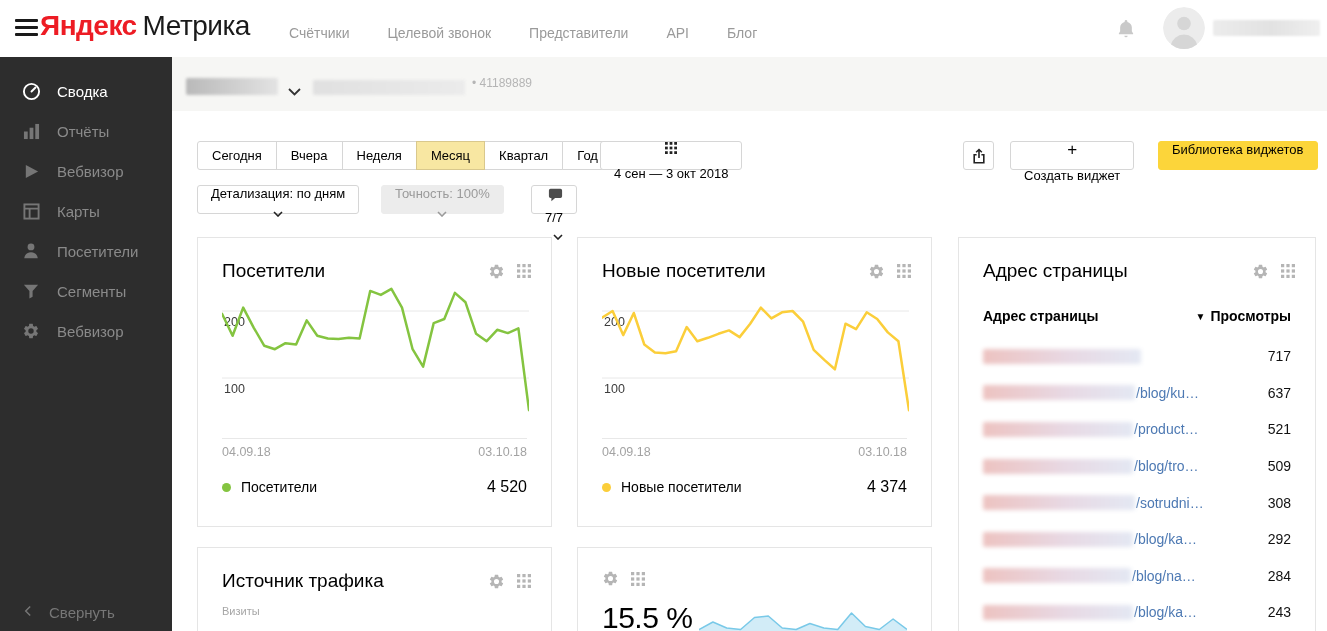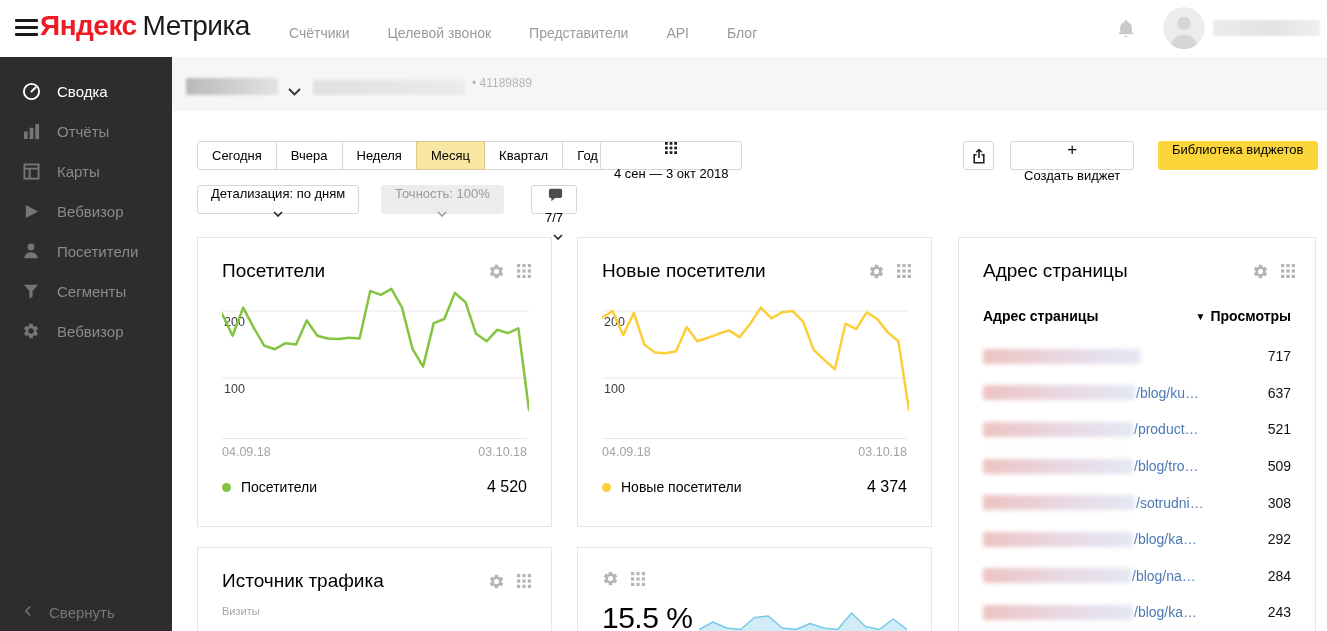--- a/index.html
+++ b/index.html
@@ -146,34 +146,34 @@
           <svg width="17" height="17" viewBox="0 0 18 18" fill="currentColor">
             <rect x="1" y="9" width="4" height="8"></rect>
             <rect x="7" y="5" width="4" height="12"></rect>
             <rect x="13" y="1" width="4" height="16"></rect>
           </svg>
         </span>
         <span class="side-label">Отчёты</span>
       </div>
       <div class="side-item">
         <span class="side-icon">
+          <svg width="17" height="17" viewBox="0 0 18 18" fill="currentColor">
+            <path d="M3 2l13 7-13 7z"></path>
+          </svg>
+        </span>
+        <span class="side-label">Вебвизор</span>
+      </div>
+      <div class="side-item">
+        <span class="side-icon">
           <svg width="17" height="17" viewBox="0 0 18 18" fill="none" stroke="currentColor" stroke-width="2">
             <rect x="1.5" y="1.5" width="15" height="15"></rect>
             <path d="M1.5 6h15M7 6v10.5"></path>
           </svg>
         </span>
         <span class="side-label">Карты</span>
-      </div>
-      <div class="side-item">
-        <span class="side-icon">
-          <svg width="17" height="17" viewBox="0 0 18 18" fill="currentColor">
-            <path d="M3 2l13 7-13 7z"></path>
-          </svg>
-        </span>
-        <span class="side-label">Вебвизор</span>
       </div>
       <div class="side-item">
         <span class="side-icon">
           <svg width="18" height="18" viewBox="0 0 20 20" fill="currentColor">
             <circle cx="10" cy="5.5" r="3.8"></circle>
             <path d="M2.5 18c.5-4 3.6-6.5 7.5-6.5s7 2.5 7.5 6.5z"></path>
           </svg>
         </span>
         <span class="side-label">Посетители</span>
       </div>

